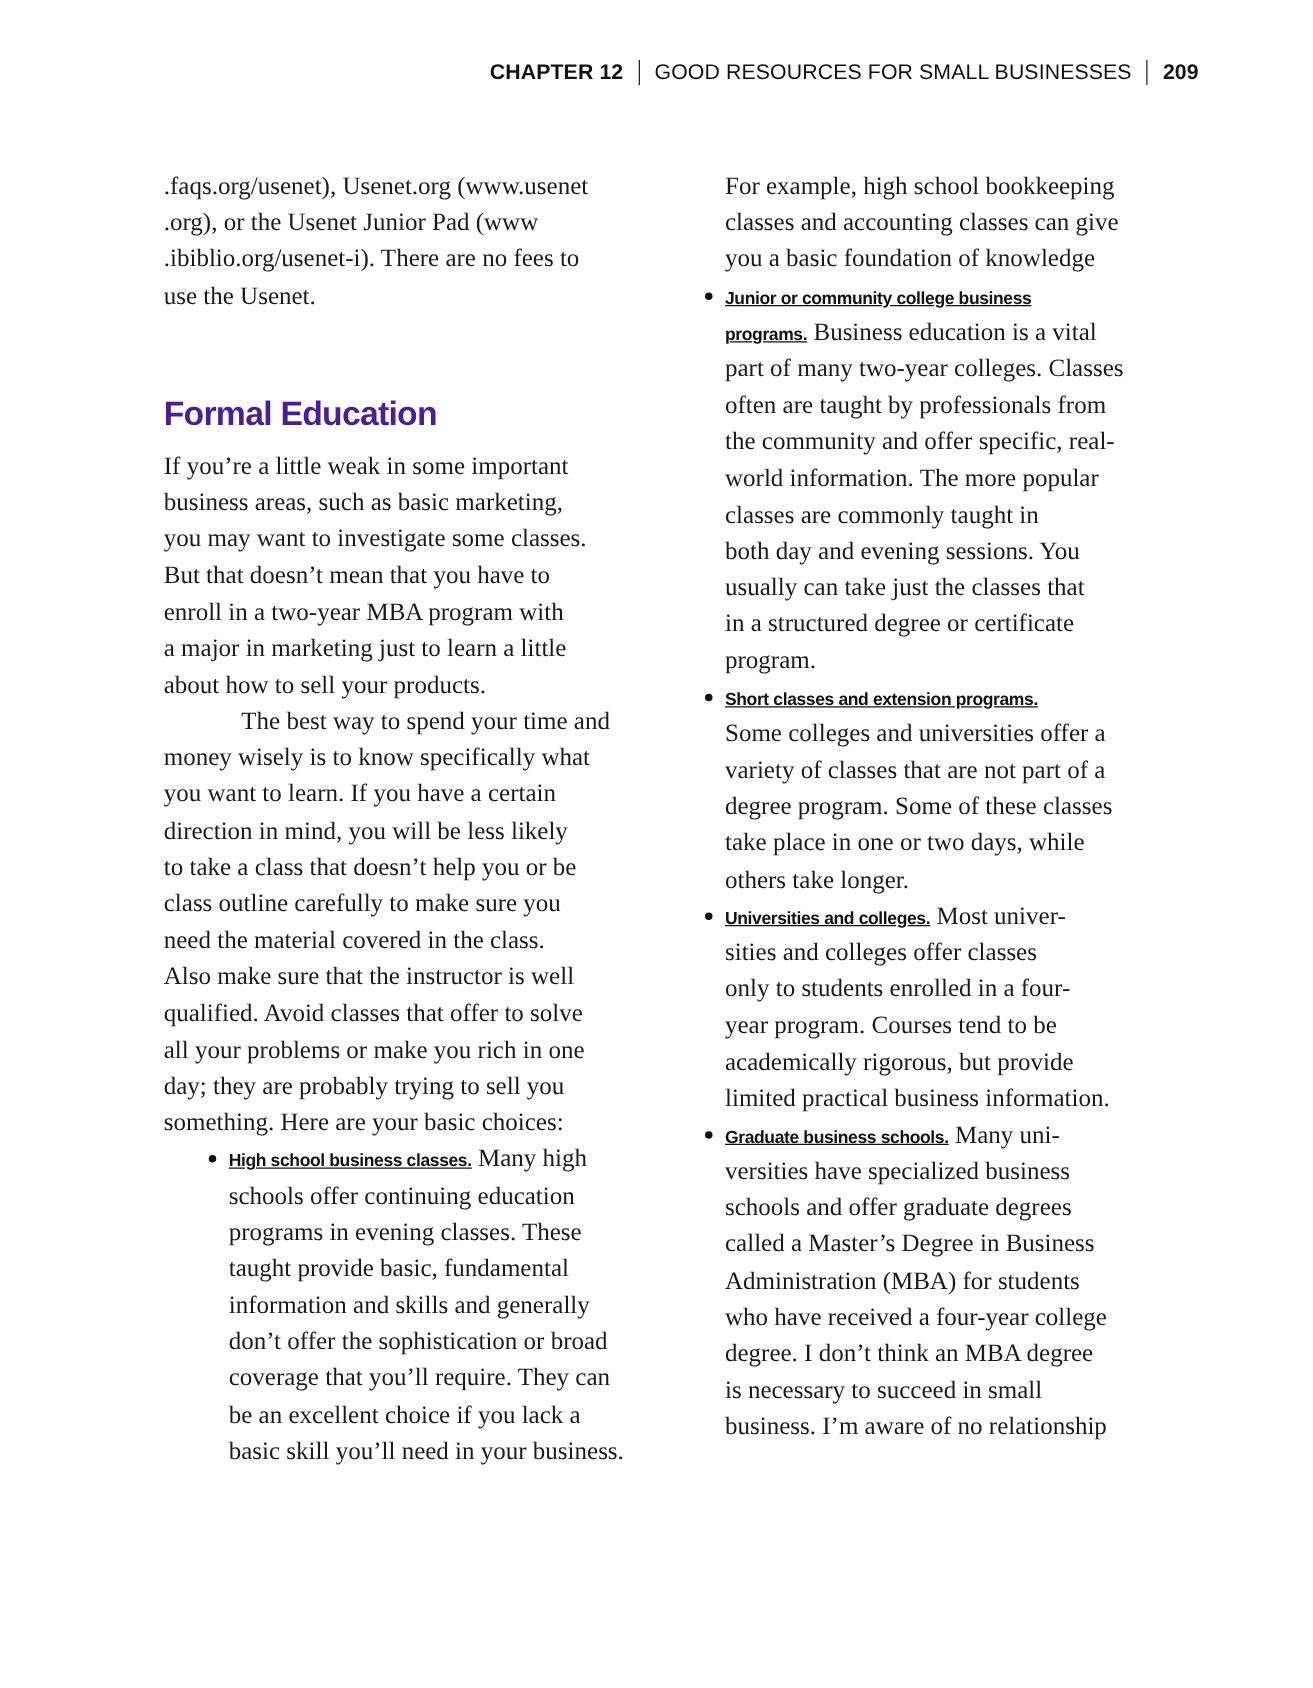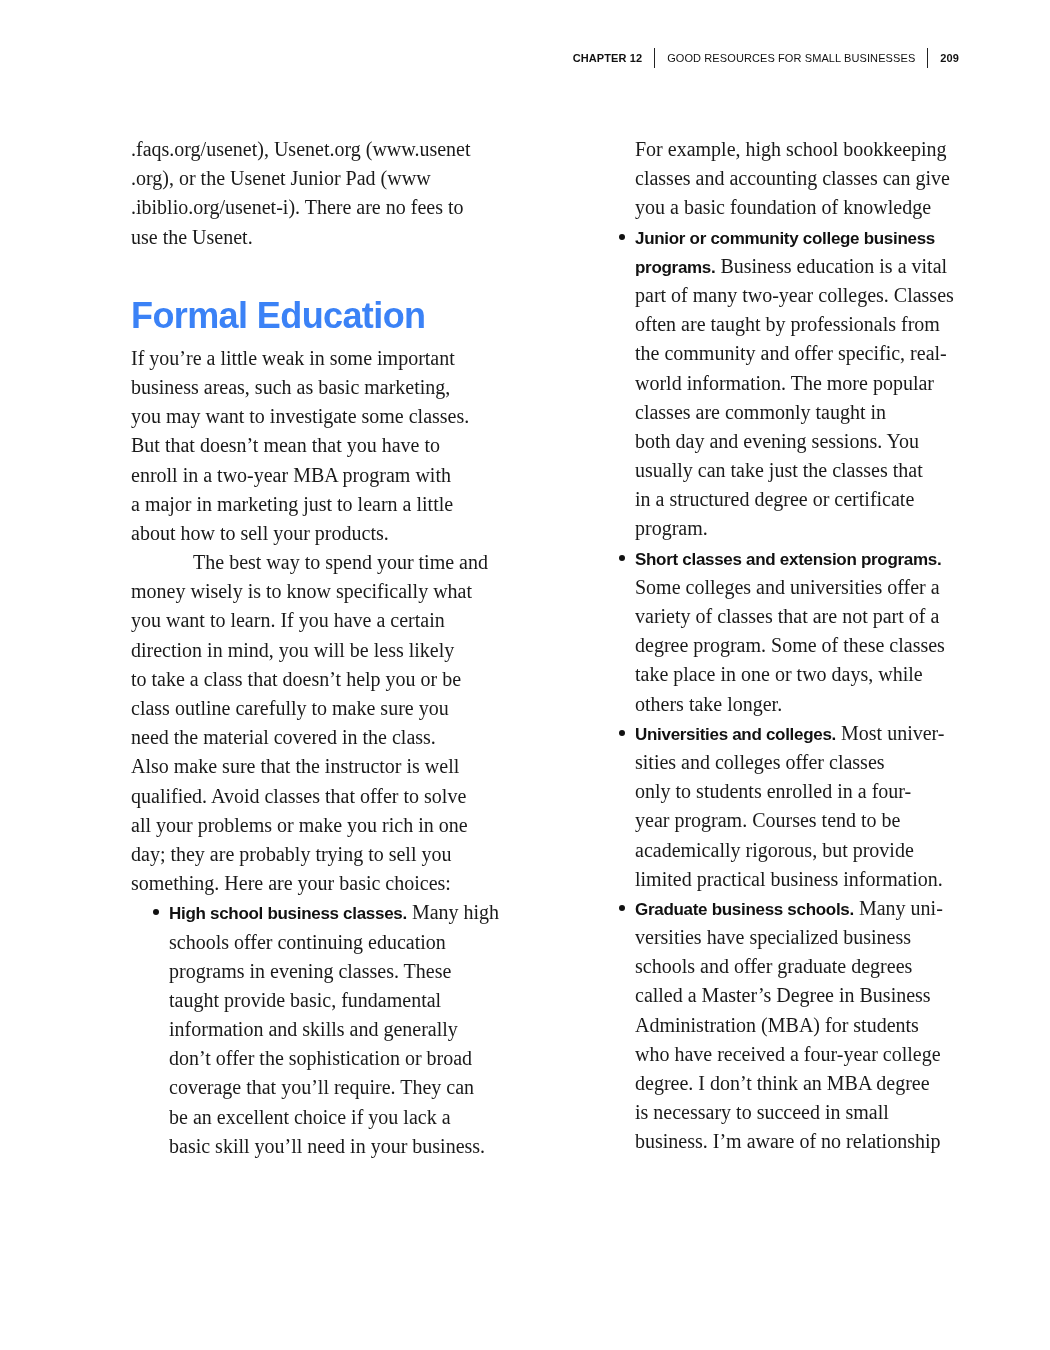--- a/index.html
+++ b/index.html
@@ -1,39 +1,39 @@
 <!DOCTYPE html>
 <html><head>
 <meta charset="utf-8">
 <style>
   html, body { margin: 0; padding: 0; background: #ffffff; }
   body { width: 1050px; height: 1350px; position: relative; overflow: hidden; color: #1a1a1a; }
   .header {
     position: absolute; top: 44px; right: 91px; height: 28px;
-    font-family: "Liberation Sans", sans-serif; font-size: 11px; color: #111;
+    font-family: "Liberation Sans", sans-serif; font-size: 17px; color: #111;
     display: flex; align-items: center; white-space: nowrap; letter-spacing: 0.1px;
   }
   .header .bold { font-weight: bold; }
   .header .sep { display: inline-block; width: 1px; height: 20px; background: #222; margin: 0 12px; }
   .col { position: absolute; top: 135px; font-family: "Liberation Serif", "DejaVu Serif", serif; font-size: 20px; }
   .col-left { left: 131px; width: 395px; }
-  .col-right { left: 635px; width: 360px; }
+  .col-right { left: 580px; width: 360px; }
   .line { height: 29.2px; line-height: 29.2px; white-space: nowrap; }
   .indent { padding-left: 24px; text-align: center; }
   .h2 {
-    font-family: "Liberation Sans", sans-serif; font-weight: bold; font-size: 36px;
-    letter-spacing: -0.6px; color: #3b82f6; margin-top: 45px; margin-bottom: 9px; height: 38px; line-height: 38px;
+    font-family: "Liberation Sans", sans-serif; font-weight: bold; font-size: 27px;
+    letter-spacing: -0.6px; color: #4c1d95; margin-top: 60px; margin-bottom: 9px; height: 38px; line-height: 38px;
   }
   .bullet-block { position: relative; }
-  .bullet-block.left { margin-left: 38px; }
+  .bullet-block.left { margin-left: 52px; }
   .bullet-dot {
     position: absolute; left: -16px; top: 11px; width: 6px; height: 6px; border-radius: 50%; background: #111;
   }
   .lead {
-    font-family: "Liberation Sans", sans-serif; font-weight: bold; font-size: 17px; letter-spacing: -0.3px; color: #111;
+    font-family: "Liberation Sans", sans-serif; font-weight: bold; font-size: 14px; letter-spacing: -0.3px; color: #111; text-decoration: underline;
   }
 </style>
 </head>
 <body>
 
 <div class="header">
   <span class="bold">CHAPTER 12</span>
   <span class="sep"></span>
   <span>GOOD RESOURCES FOR SMALL BUSINESSES</span>
   <span class="sep"></span>

